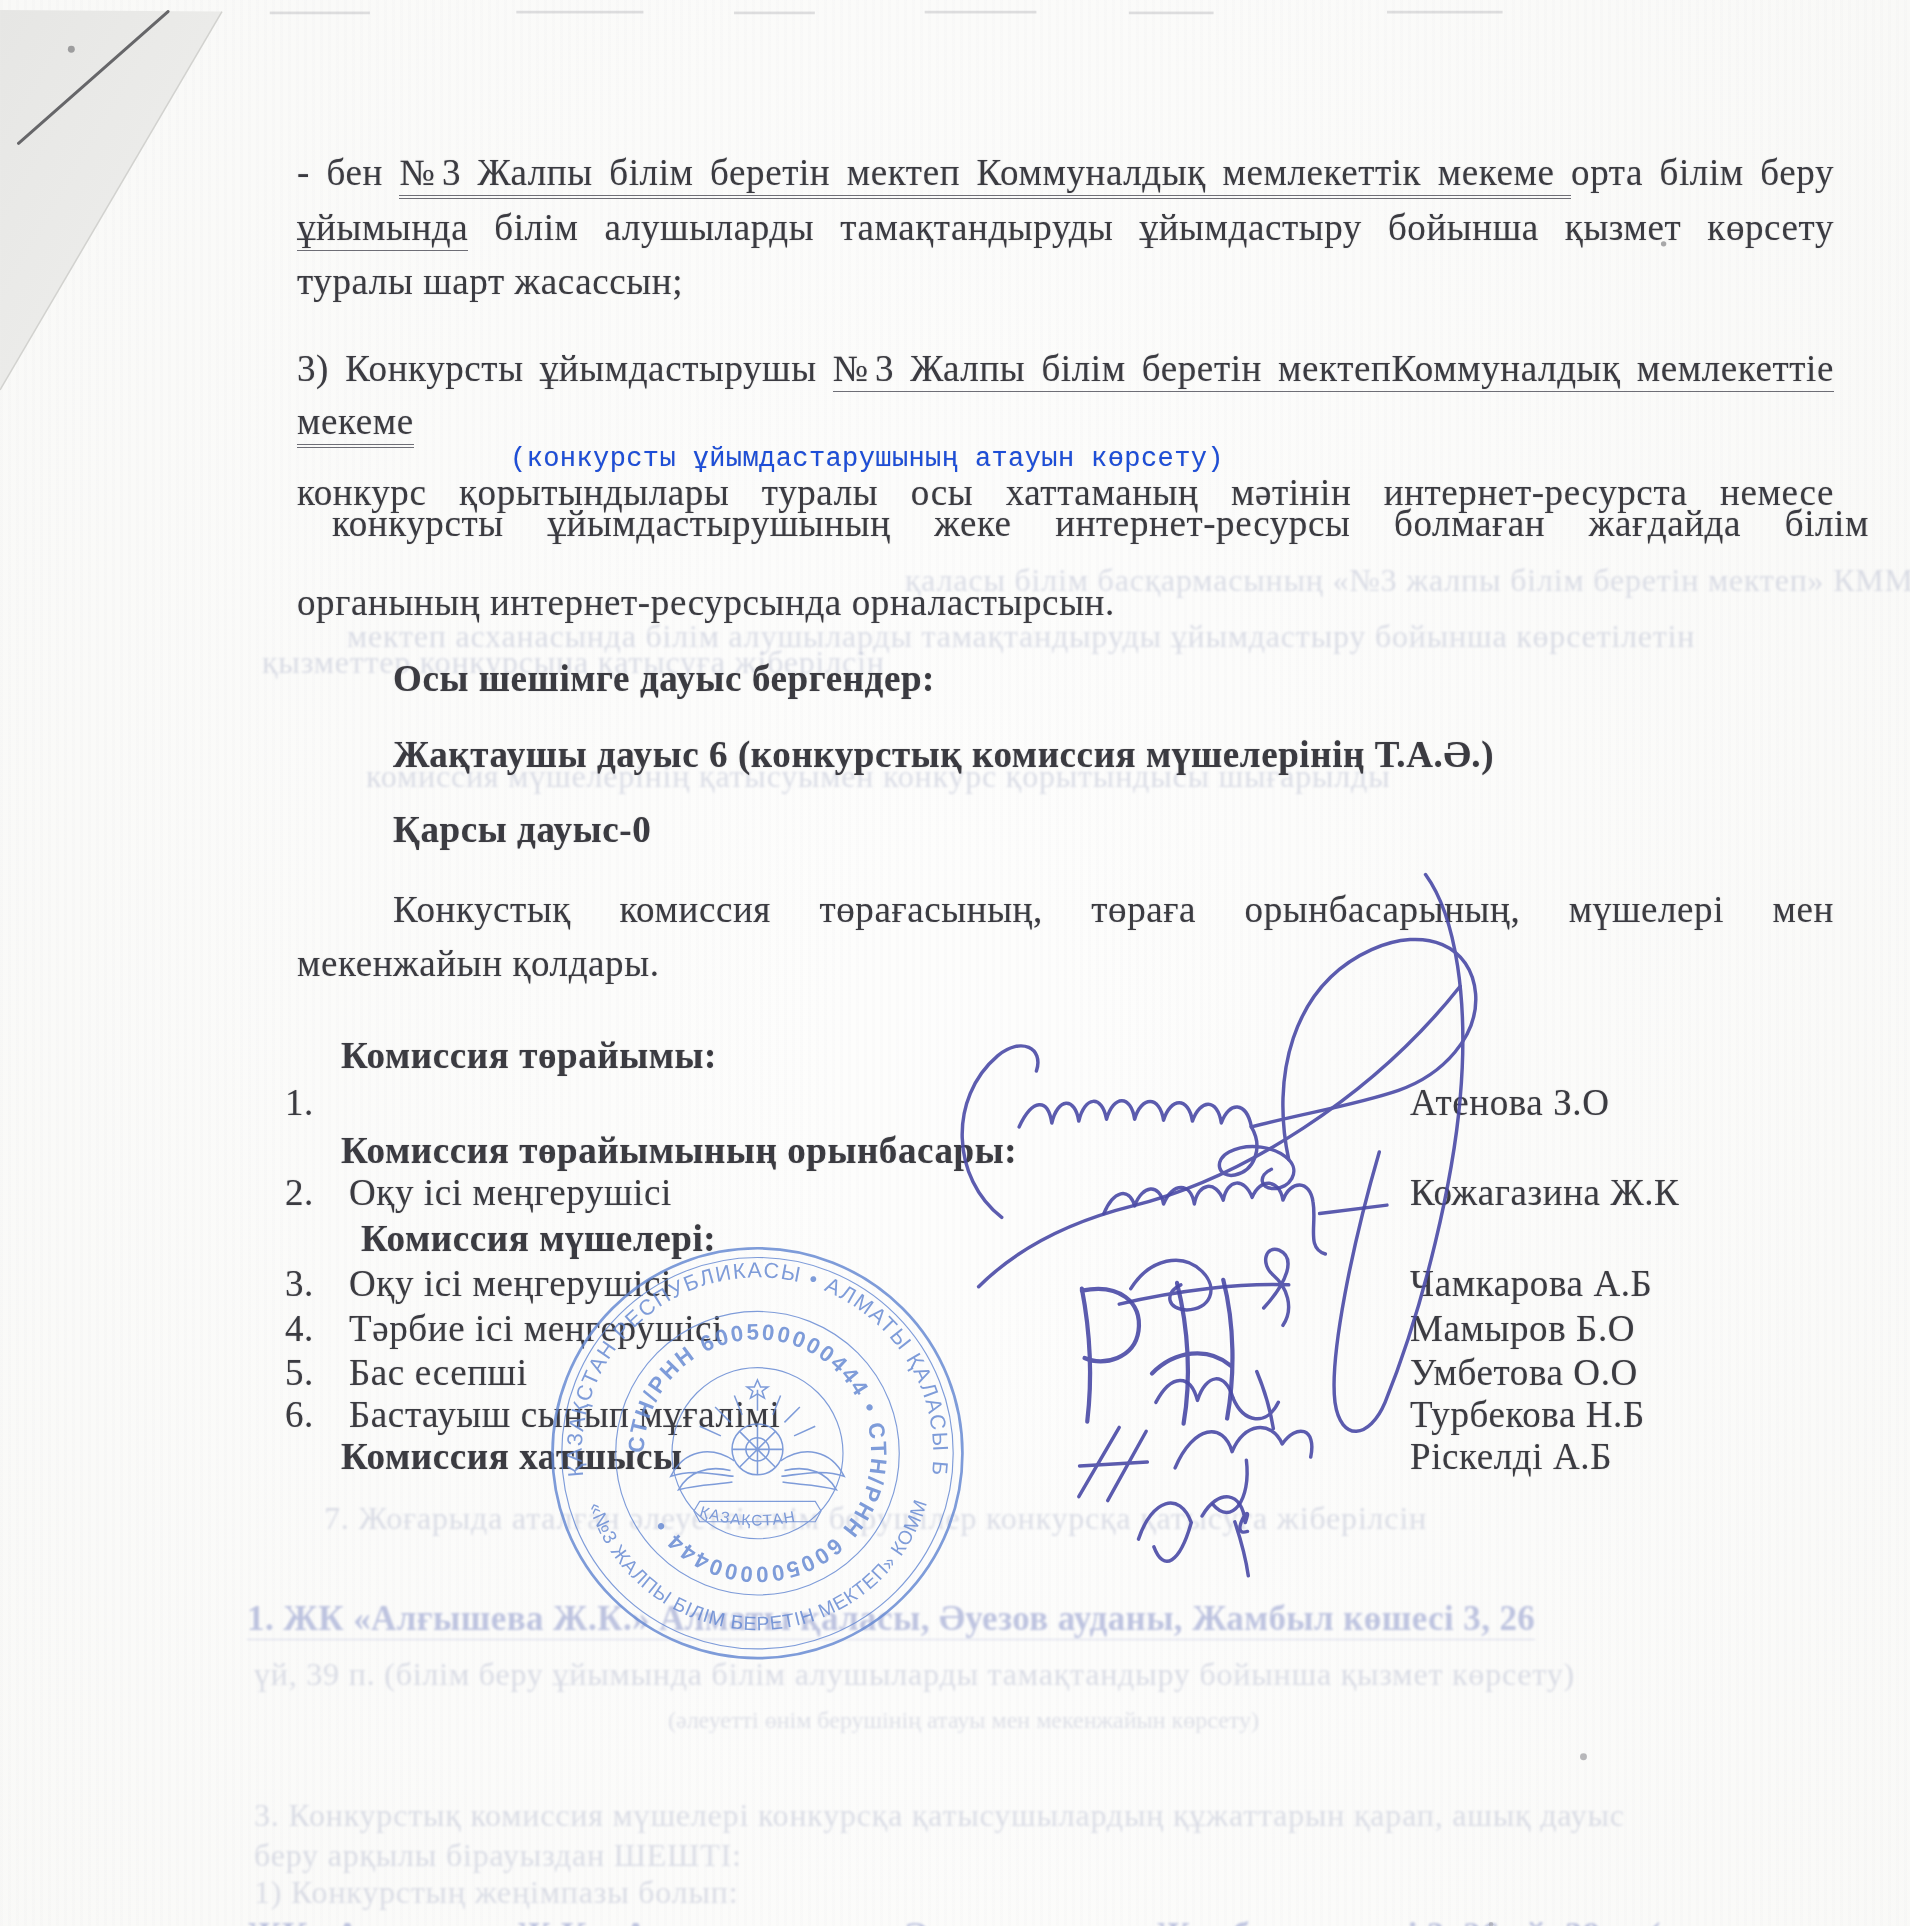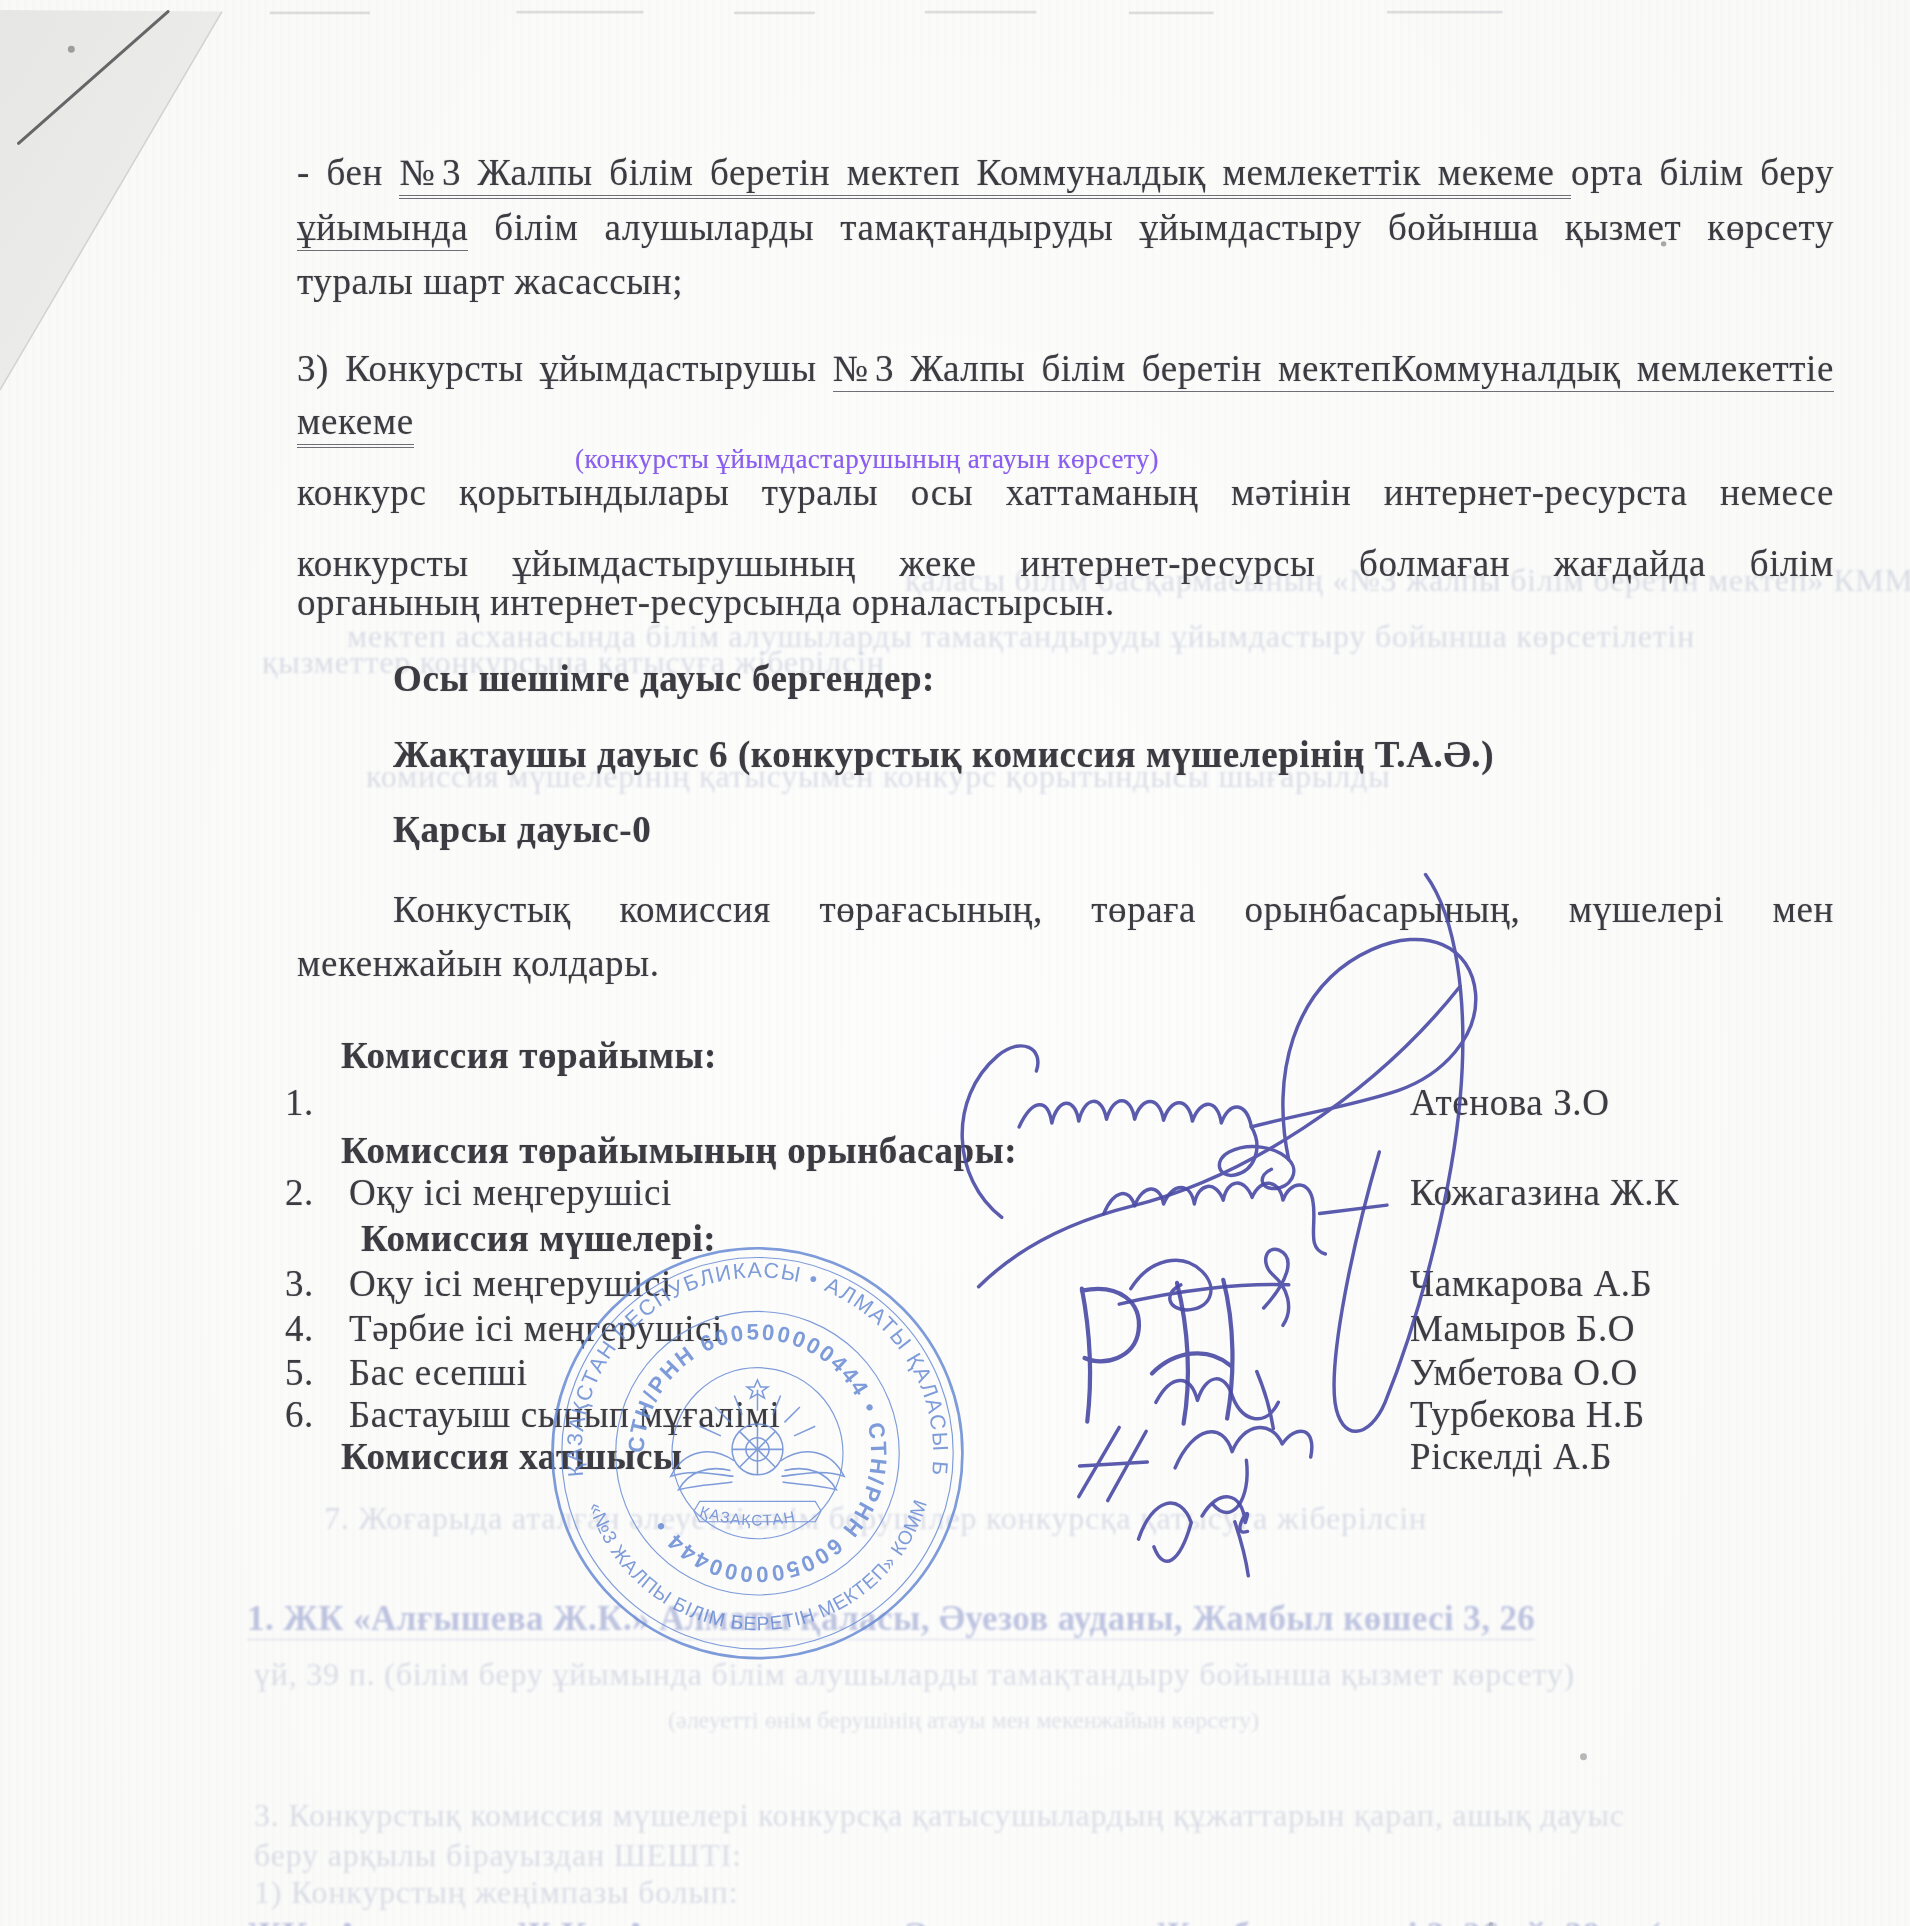--- a/index.html
+++ b/index.html
@@ -22,22 +22,22 @@
     text-shadow:0 0 1.2px rgba(59,59,65,.38);
     white-space:nowrap;z-index:2;
   }
   .just{white-space:normal;text-align:justify;text-align-last:justify;}
   .bold{font-weight:bold;}
   .ind{padding-left:96px;}
   .u1{border-bottom:1.9px solid rgba(55,55,66,.72);padding-bottom:1.5px;}
   .u2{border-bottom:4.6px double rgba(55,55,66,.72);padding-bottom:1.5px;}
   .cap{
     position:absolute;left:424px;width:886px;text-align:center;
-    font-size:27px;letter-spacing:0.4px;color:#8b5cf6;z-index:2;
-    text-shadow:0 0 0.8px rgba(70,70,80,.35);white-space:nowrap;
+    font-size:27px;letter-spacing:0.4px;color:#1d4ed8;z-index:2;
+    text-shadow:0 0 0.8px rgba(70,70,80,.35);white-space:nowrap;font-family:Liberation Mono, monospace;
   }
   .row{position:absolute;left:0;width:1911px;height:46px;z-index:2;
     font-size:37px;line-height:43px;letter-spacing:0.6px;
     text-shadow:0 0 1.2px rgba(59,59,65,.38);white-space:nowrap;}
   .row .num{position:absolute;left:285px;}
   .row .lbl{position:absolute;left:349px;}
   .row .hd{position:absolute;left:341px;font-weight:bold;font-size:37px;}
   .row .nm{position:absolute;left:1410px;}
   
   .g{position:absolute;z-index:1;white-space:nowrap;font-family:"Liberation Serif","DejaVu Serif",serif;}
@@ -72,21 +72,21 @@
 
   <div class="ln just" style="top:150px;"><span>- бен </span><span class="u2">№3 Жалпы білім беретін мектеп Коммуналдық мемлекеттік мекеме </span><span>орта білім беру</span></div>
   <div class="ln just" style="top:205px;"><span class="u1">ұйымында</span><span> білім алушыларды тамақтандыруды ұйымдастыру бойынша қызмет көрсету</span></div>
   <div class="ln" style="top:259px;"><span>туралы шарт жасассын;</span></div>
 
   <div class="ln just" style="top:346px;"><span>3) Конкурсты ұйымдастырушы </span><span class="u1">№3 Жалпы білім беретін мектепКоммуналдық мемлекеттіе</span></div>
   <div class="ln" style="top:399px;"><span class="u2">мекеме</span></div>
   <div class="cap" style="top:444px;">(конкурсты ұйымдастарушының атауын көрсету)</div>
 
   <div class="ln just" style="top:470px;">конкурс қорытындылары туралы осы хаттаманың мәтінін интернет-ресурста немесе</div>
-  <div class="ln just" style="top:541px;">конкурсты ұйымдастырушының жеке интернет-ресурсы болмаған жағдайда білім</div>
+  <div class="ln just" style="top:501px;margin-left:35px;">конкурсты ұйымдастырушының жеке интернет-ресурсы болмаған жағдайда білім</div>
   <div class="ln" style="top:580px;">органының интернет-ресурсында орналастырсын.</div>
 
   <div class="ln bold ind" style="top:656px;">Осы шешімге дауыс бергендер:</div>
   <div class="ln bold ind" style="top:732px;">Жақтаушы дауыс 6 (конкурстық комиссия мүшелерінің Т.А.Ә.)</div>
   <div class="ln bold ind" style="top:807px;">Қарсы дауыс-0</div>
 
   <div class="ln just" style="top:887px;text-indent:96px;">Конкустық  комиссия  төрағасының,  төраға  орынбасарының,  мүшелері  мен</div>
   <div class="ln" style="top:941px;">мекенжайын қолдары.</div>
 
   <div class="row" style="top:1034px;">

